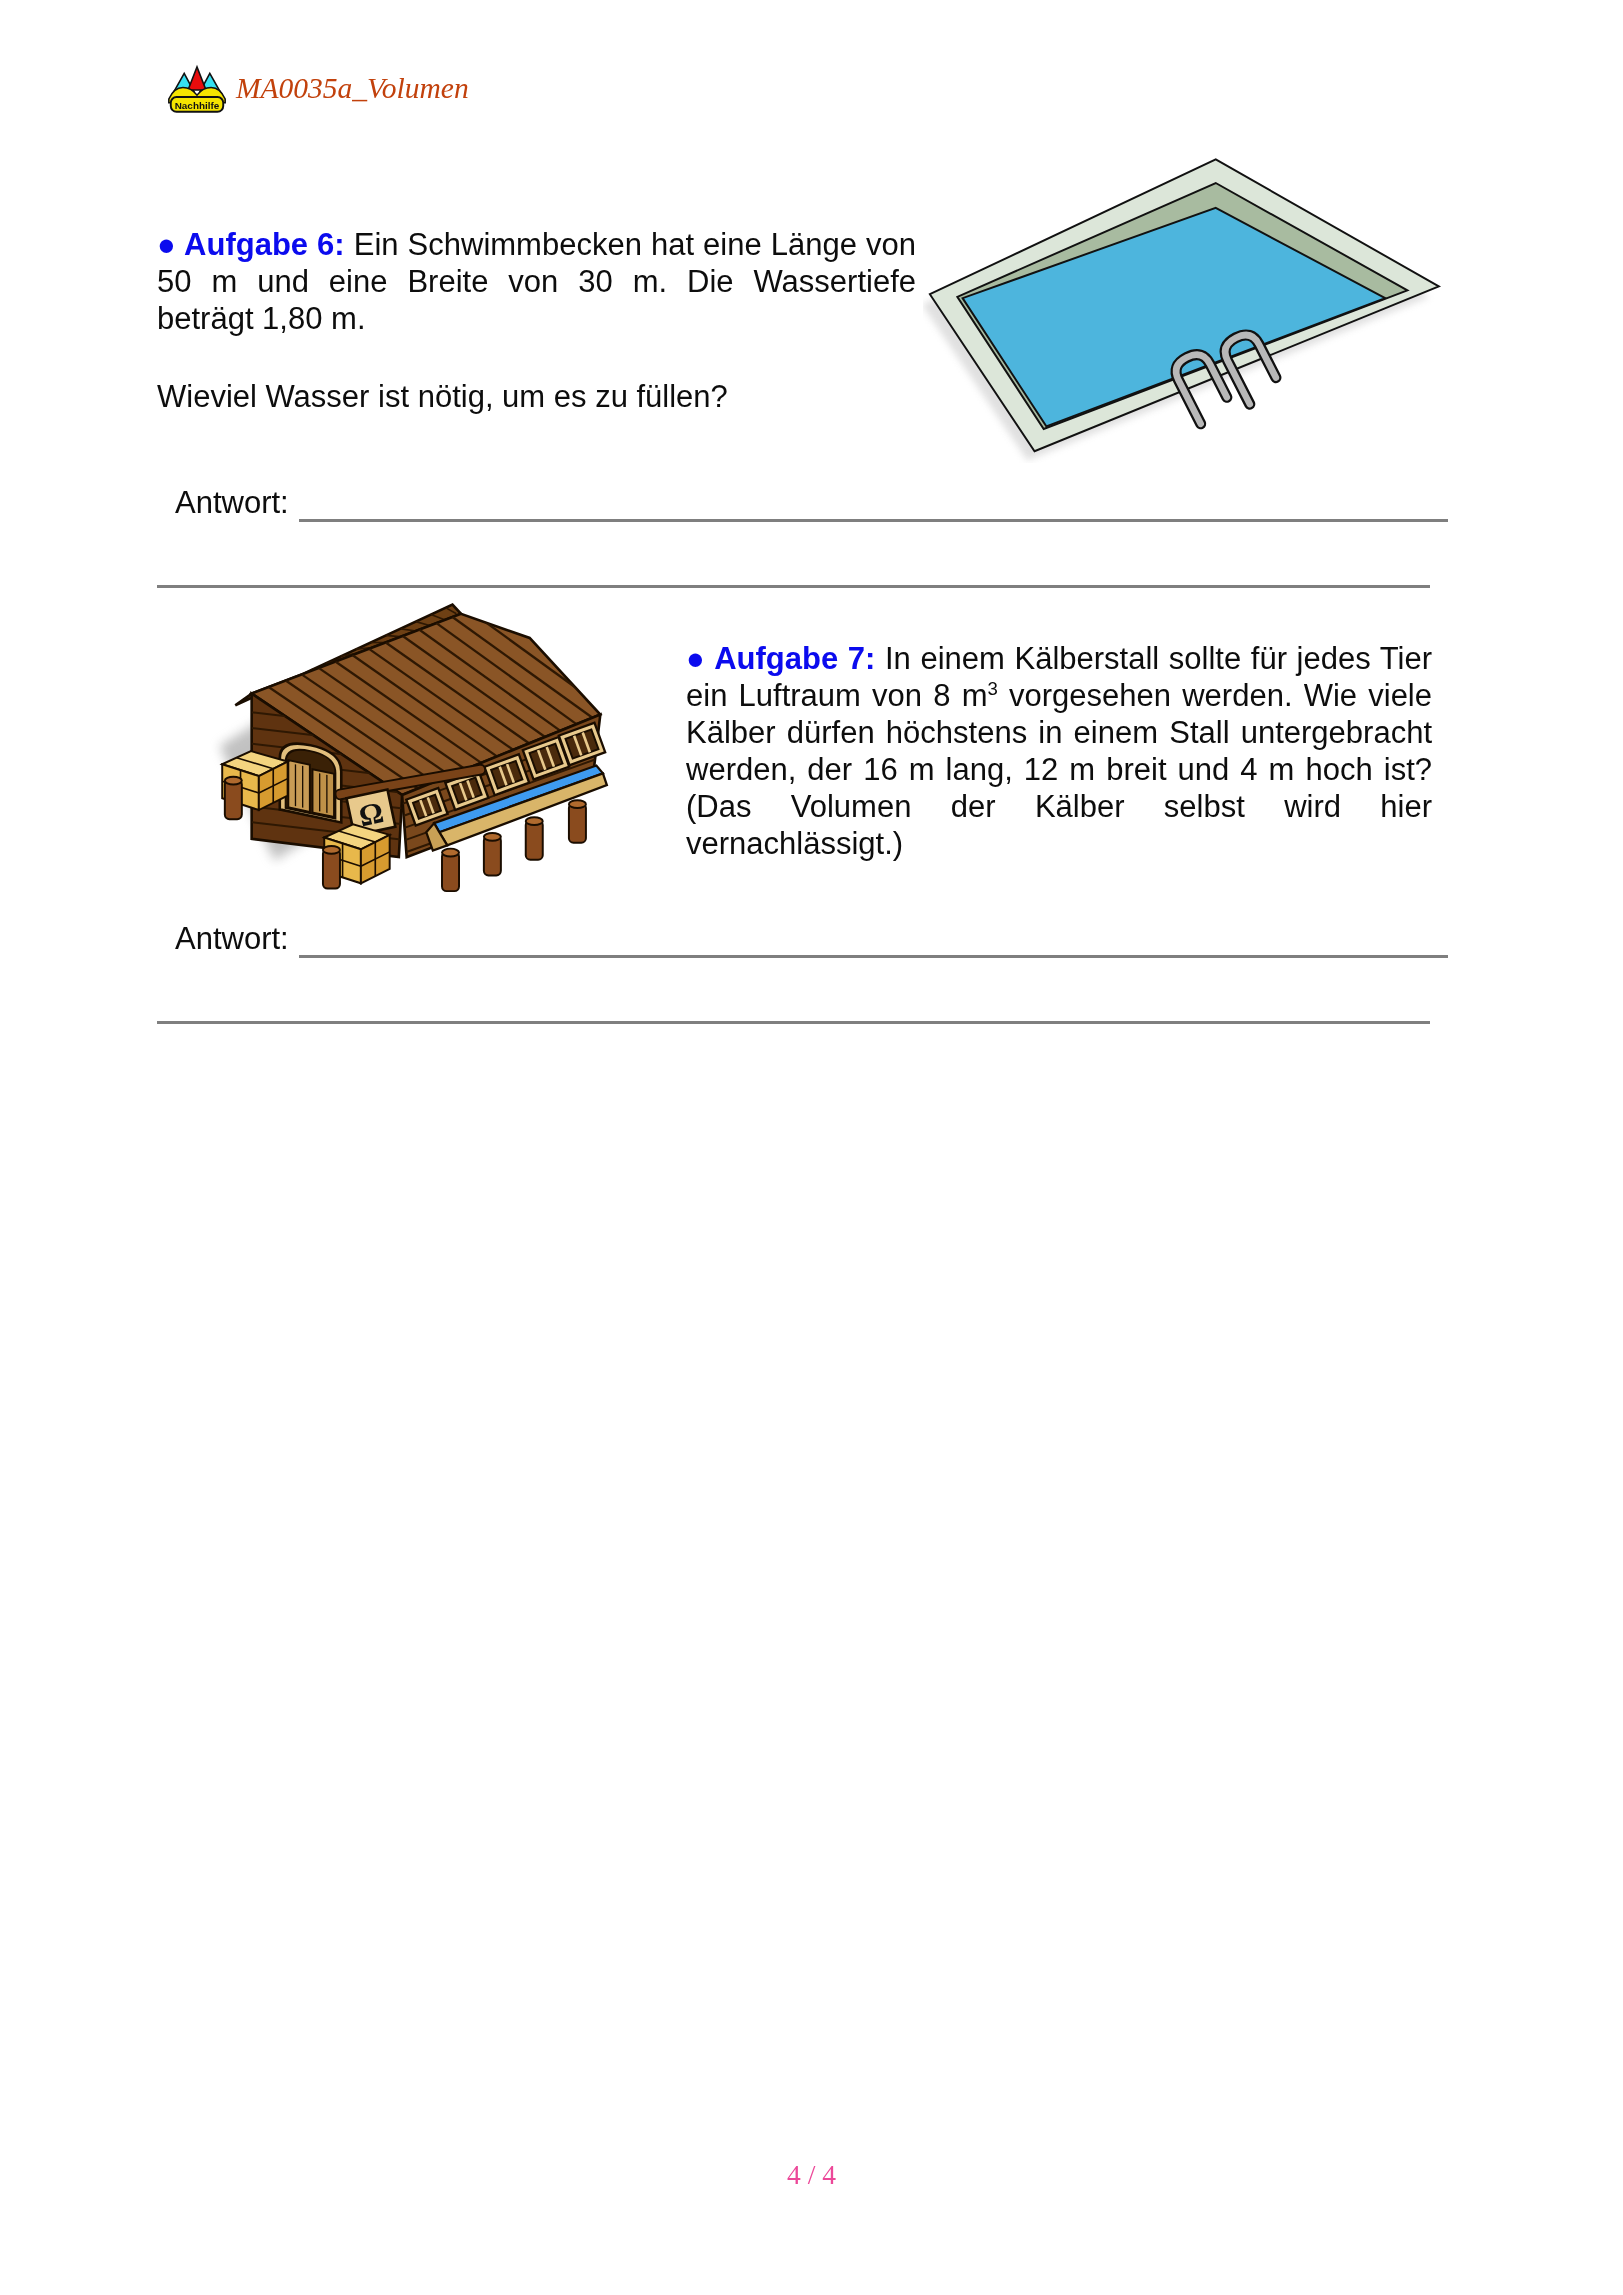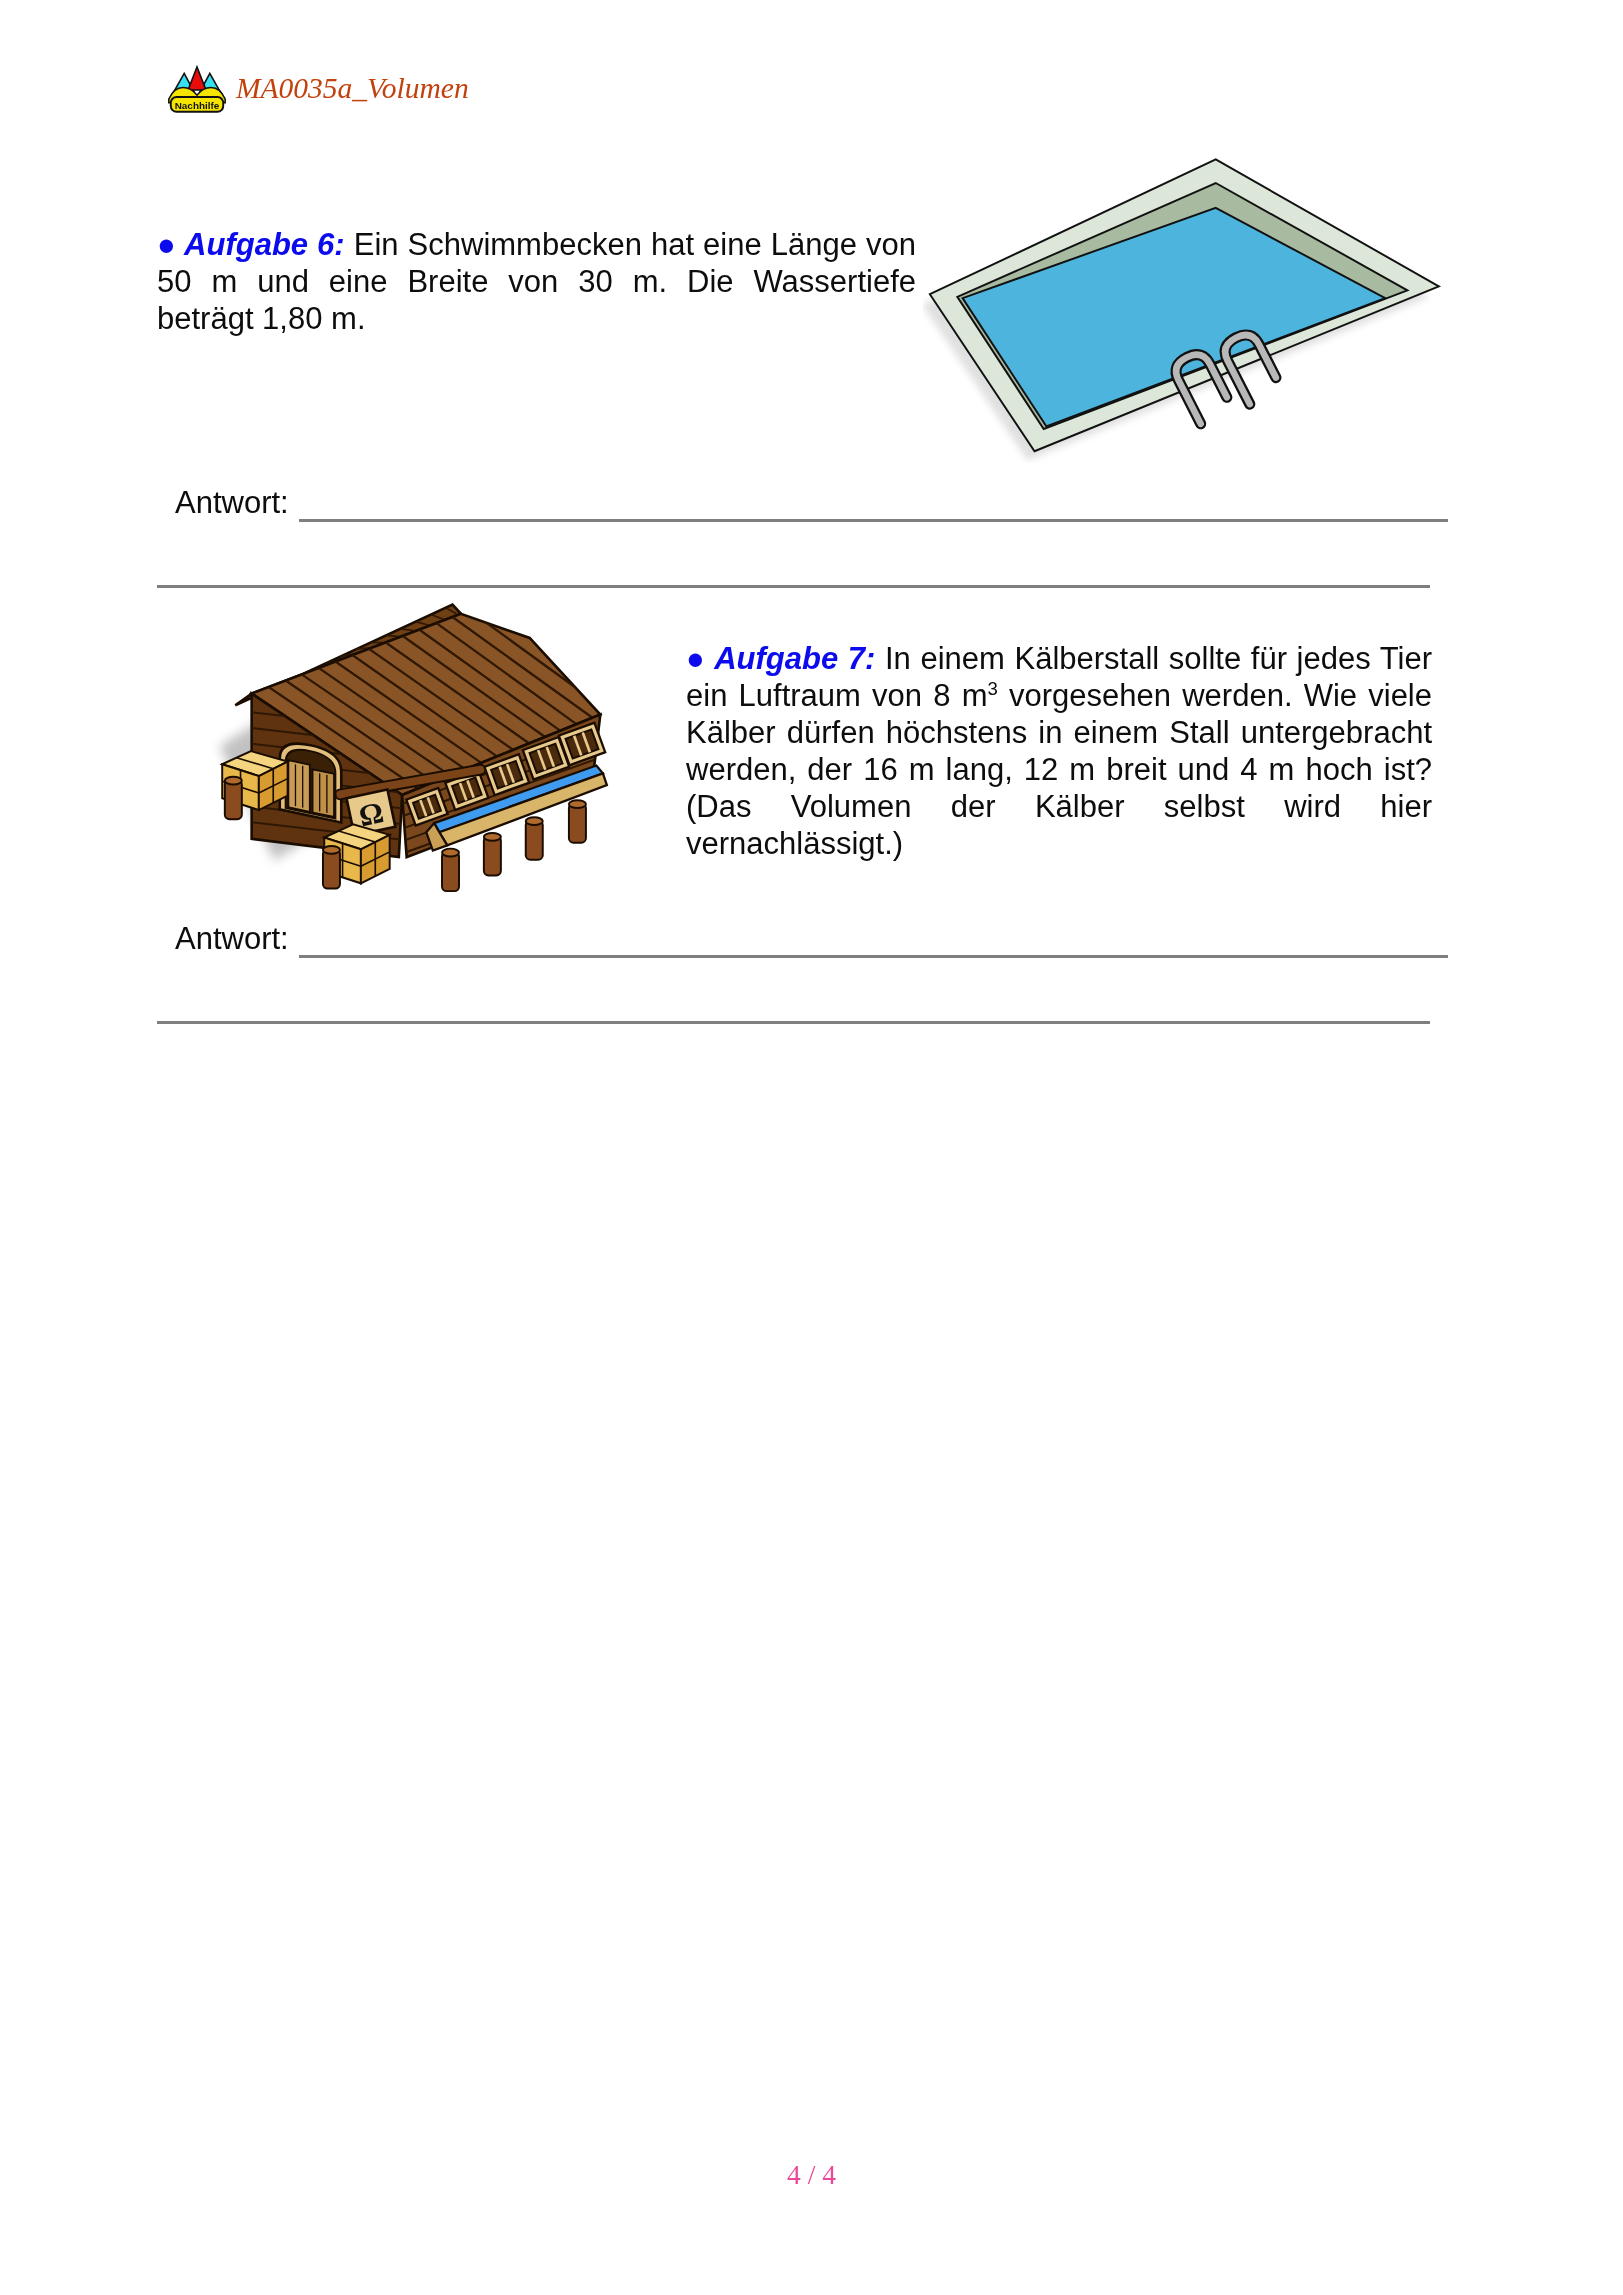--- a/index.html
+++ b/index.html
@@ -14,21 +14,21 @@
     font-family:"Liberation Serif", serif;font-style:italic;
     font-size:29.5px;color:#c2410c;white-space:nowrap;
   }
   
   .para{
     position:absolute;text-align:justify;
     font-size:31px;line-height:37px;letter-spacing:0;
   }
   .task6-block{left:157px;top:226px;width:759px;}
   .task7-block{left:686px;top:640px;width:746px;}
-  .task-label{color:#0b0bee;font-weight:bold;font-style:italic;}
+  .task-label{color:#0b0bee;font-weight:bold;}
   .question{margin-top:41px;text-align:left;}
   .sup{font-size:60%;vertical-align:super;line-height:0;}
   
   .answer-row{position:absolute;left:175px;width:1273px;display:flex;text-align:right;}
   .answer-row .alabel{font-size:31px;line-height:37px;white-space:nowrap;}
   .answer-line{flex:1;height:35px;border-bottom:3.3px solid #7f7f7f;margin-left:10.5px;}
   .answer-1{top:484px;}
   .answer-2{top:920px;}
   .divider{position:absolute;left:157px;width:1273px;height:3.3px;background:#7f7f7f;}
   .divider-1{top:585px;}
@@ -50,20 +50,21 @@
   <polygon points="55,42 70,14 88,46" fill="#35e0f2" stroke="#111" stroke-width="2.5"></polygon>
   <polygon points="36,40 50,4 64,40" fill="#e80c0c" stroke="#111" stroke-width="2.5"></polygon>
   <path d="M6,54 Q14,36 28,36 Q41,36 50,48 Q59,36 72,36 Q86,36 94,54 L94,60 L6,60 Z" fill="#f5e400" stroke="#111" stroke-width="2.5"></path>
   <rect x="9" y="51" width="82" height="23" rx="9" fill="#f5e400" stroke="#111" stroke-width="3"></rect>
   <text x="50" y="69" text-anchor="middle" font-family="Liberation Sans, sans-serif" font-size="15.5" font-weight="bold" fill="#111">Nachhilfe</text>
 </svg>
 <div class="doc-title">MA0035a_Volumen</div>
 
 <div class="para task6-block">
   <div><span class="task-label">● Aufgabe 6: </span><span>Ein Schwimmbecken hat eine Länge von 50 m und eine Breite von 30 m. Die Wassertiefe beträgt 1,80 m.</span></div>
+  <div class="question">Wieviel Wasser ist nötig, um es zu füllen?</div>
 </div>
 
 <svg class="pool-figure" viewBox="0 0 800 480">
   <defs>
     <filter id="soft" x="-20%" y="-20%" width="140%" height="140%">
         <feGaussianBlur stdDeviation="6"></feGaussianBlur>
       </filter>
   </defs>
   <polygon points="440,24 780,218 165,468 4,230" fill="#bbbbbb" opacity="0.45" filter="url(#soft)" transform="translate(-6,8)"></polygon>
   <polygon points="447,16 788,210 170,462 10,222" fill="#dce6d9" stroke="#111" stroke-width="3"></polygon>

